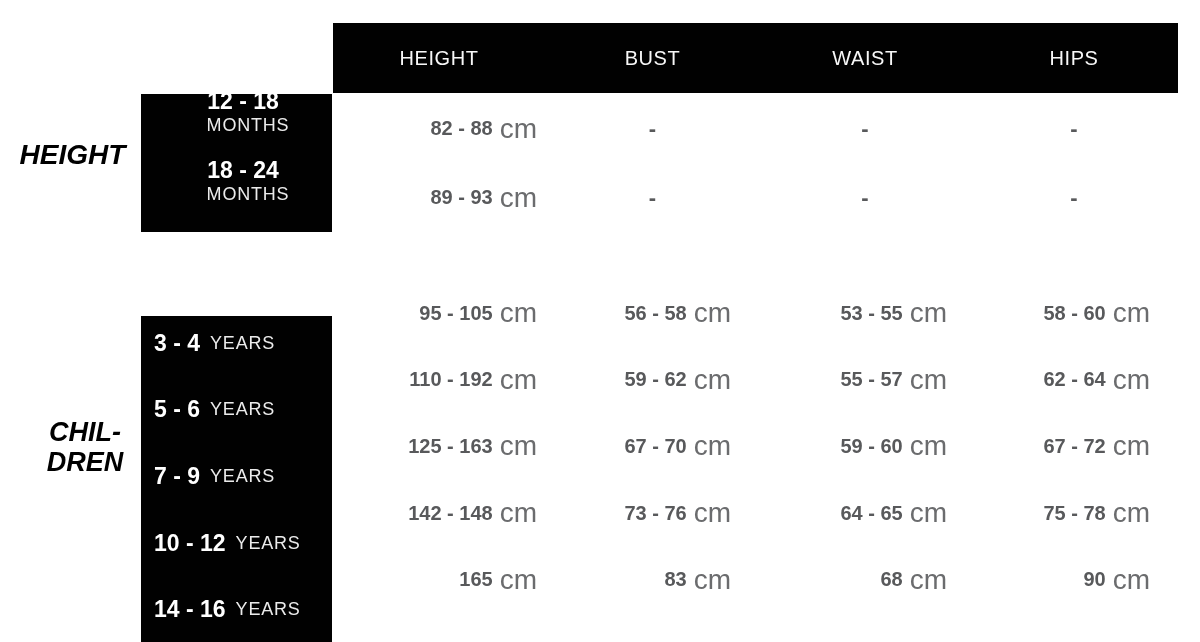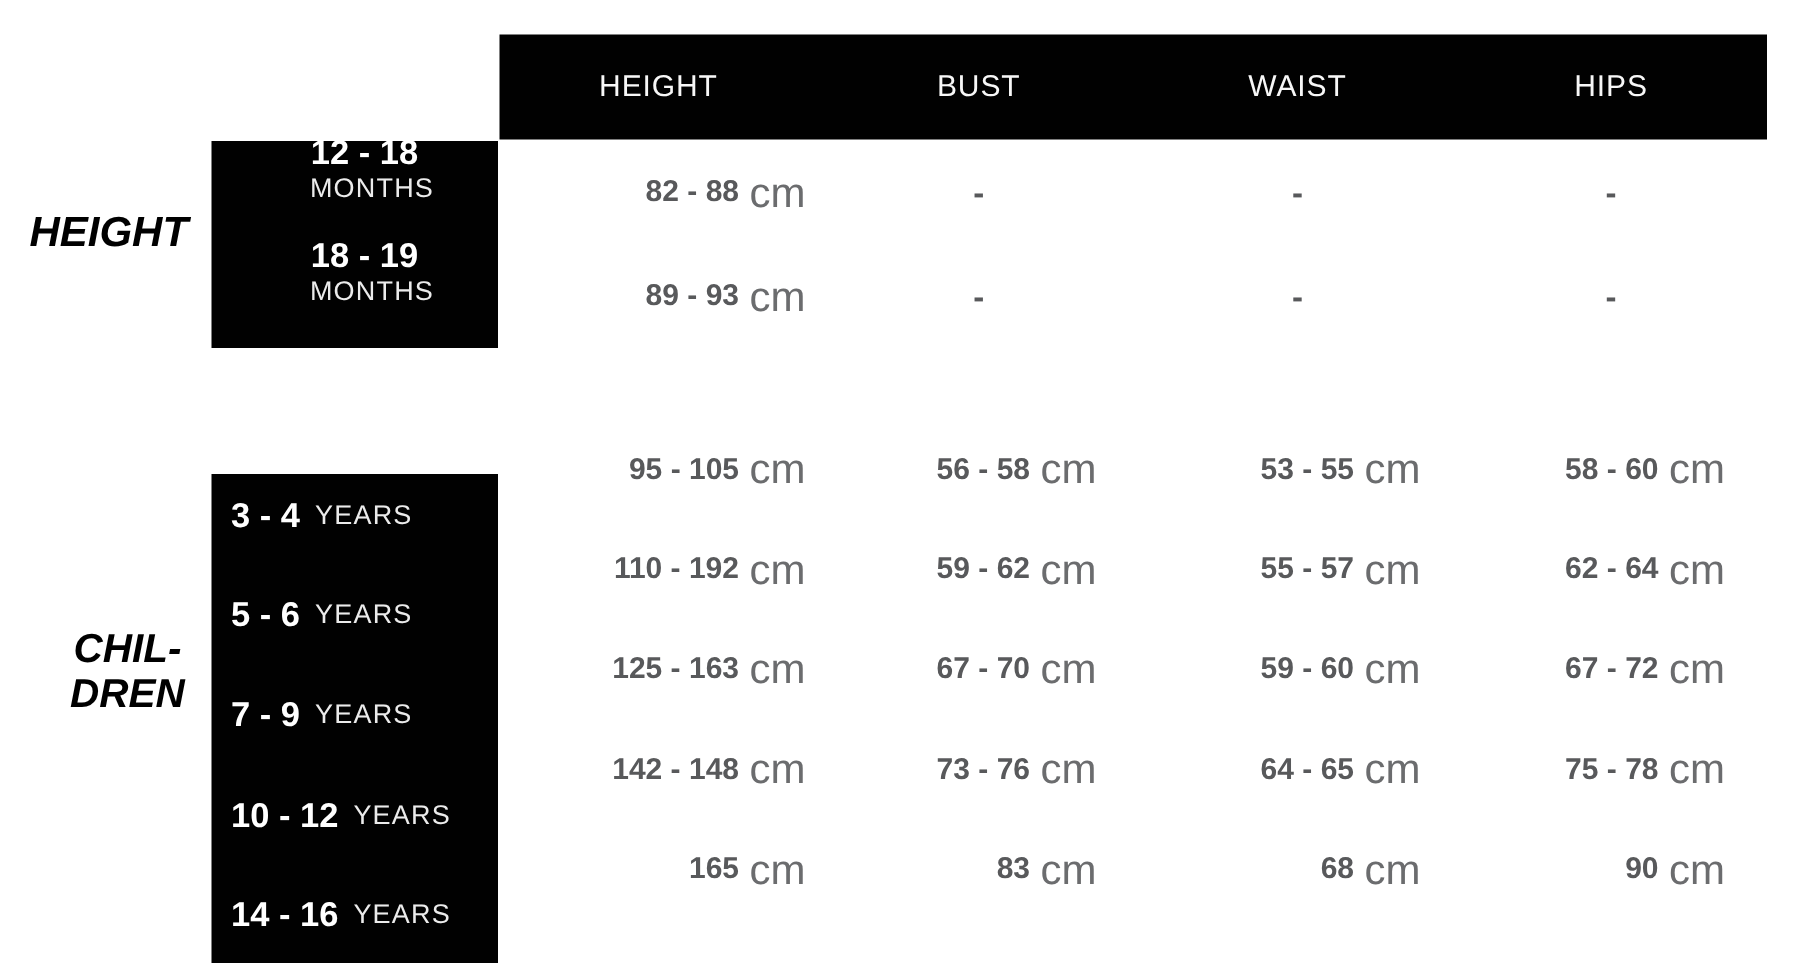--- a/index.html
+++ b/index.html
@@ -78,21 +78,21 @@
   <div class="side-label babies">
     <span>HEIGHT</span>
   </div>
 
   <div class="age-box babies">
     <div class="age-row">
       <span class="age-num">12 - 18</span>
       <span class="age-unit">MONTHS</span>
     </div>
     <div class="age-row">
-      <span class="age-num">18 - 19</span>
+      <span class="age-num">18 - 24</span>
       <span class="age-unit">MONTHS</span>
     </div>
   </div>
 
   <div class="data-block babies">
     <div class="data-row">
       <div class="cell c1">
         <span class="num">82 - 88</span>
         <span class="unit">cm</span>
       </div>

